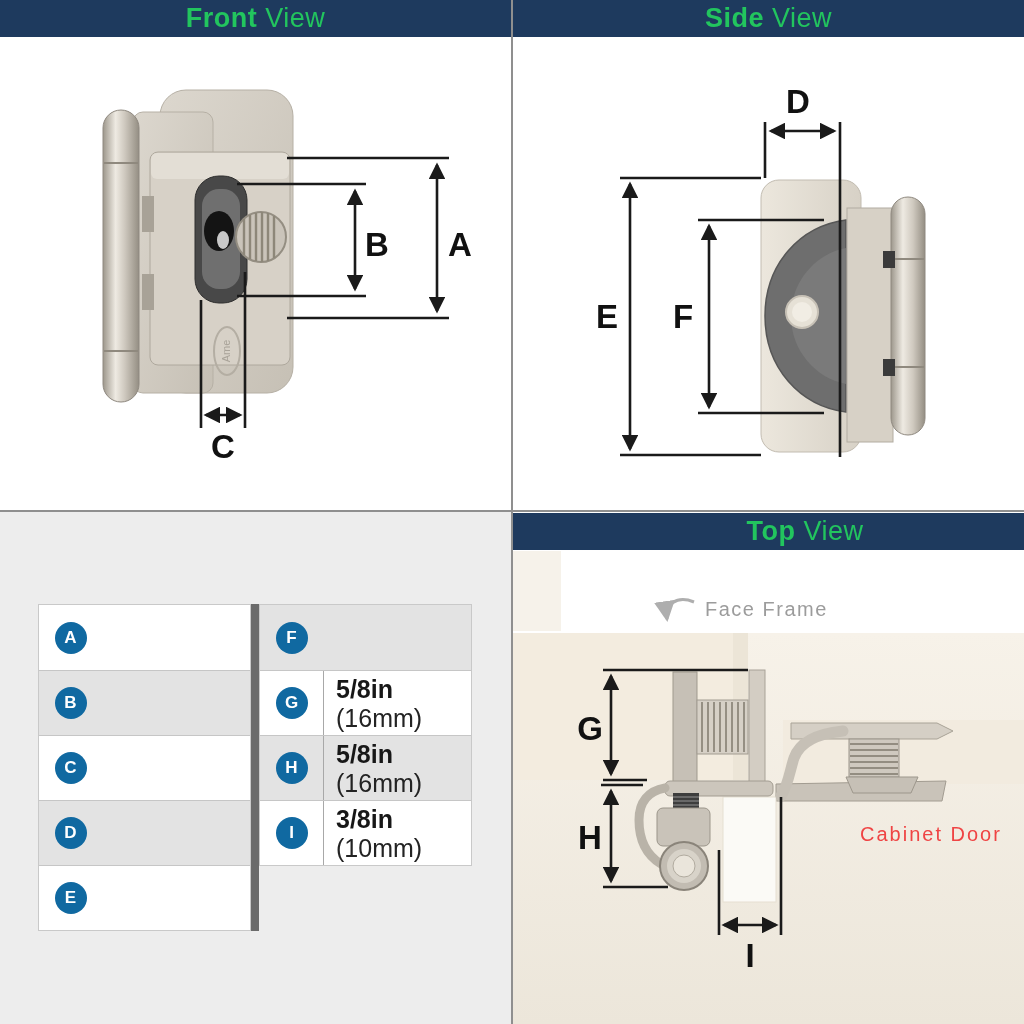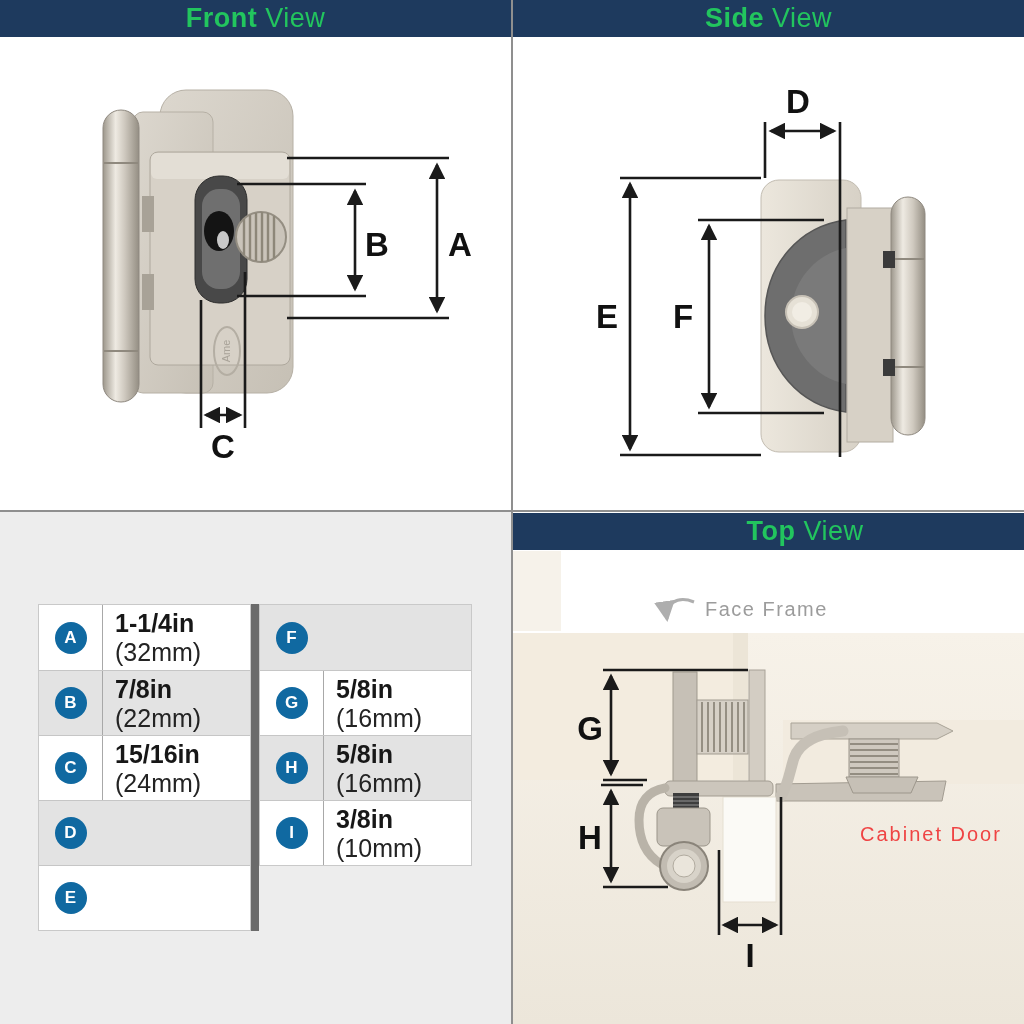--- a/index.html
+++ b/index.html
@@ -168,41 +168,29 @@
     <div class="dim" style="left:155px;top:300px;">F</div>
   </div>
 
   <div class="q-table">
     <div class="spec-table">
       <div class="tgroup">
         <div class="trow plain">
           <div class="tletter">
               <div class="circle">A</div>
             </div>
-          <div class="tval">
-              <div class="v1">1-1/4in</div>
-            <div class="v2">(32mm)</div>
-            </div>
         </div>
         <div class="trow shaded">
           <div class="tletter">
               <div class="circle">B</div>
             </div>
-          <div class="tval">
-              <div class="v1">7/8in</div>
-            <div class="v2">(22mm)</div>
-            </div>
         </div>
         <div class="trow plain">
           <div class="tletter">
               <div class="circle">C</div>
-            </div>
-          <div class="tval">
-              <div class="v1">15/16in</div>
-            <div class="v2">(24mm)</div>
             </div>
         </div>
         <div class="trow shaded">
           <div class="tletter">
               <div class="circle">D</div>
             </div>
         </div>
         <div class="trow plain">
           <div class="tletter">
               <div class="circle">E</div>

